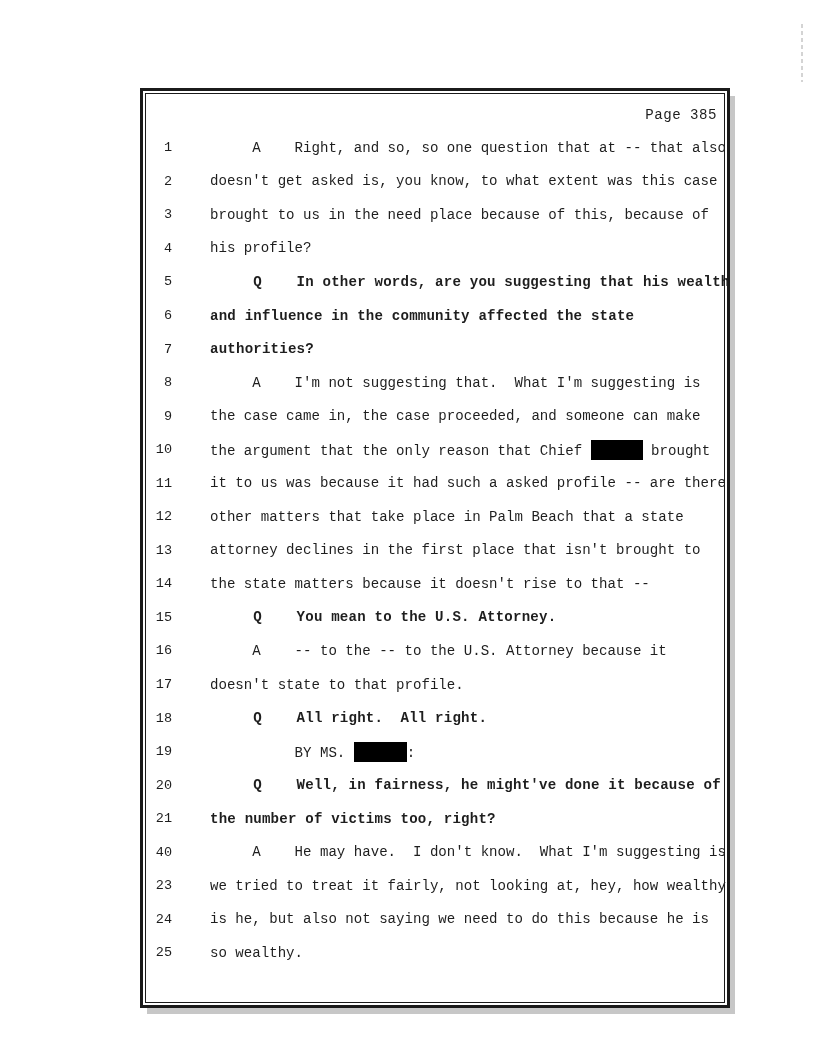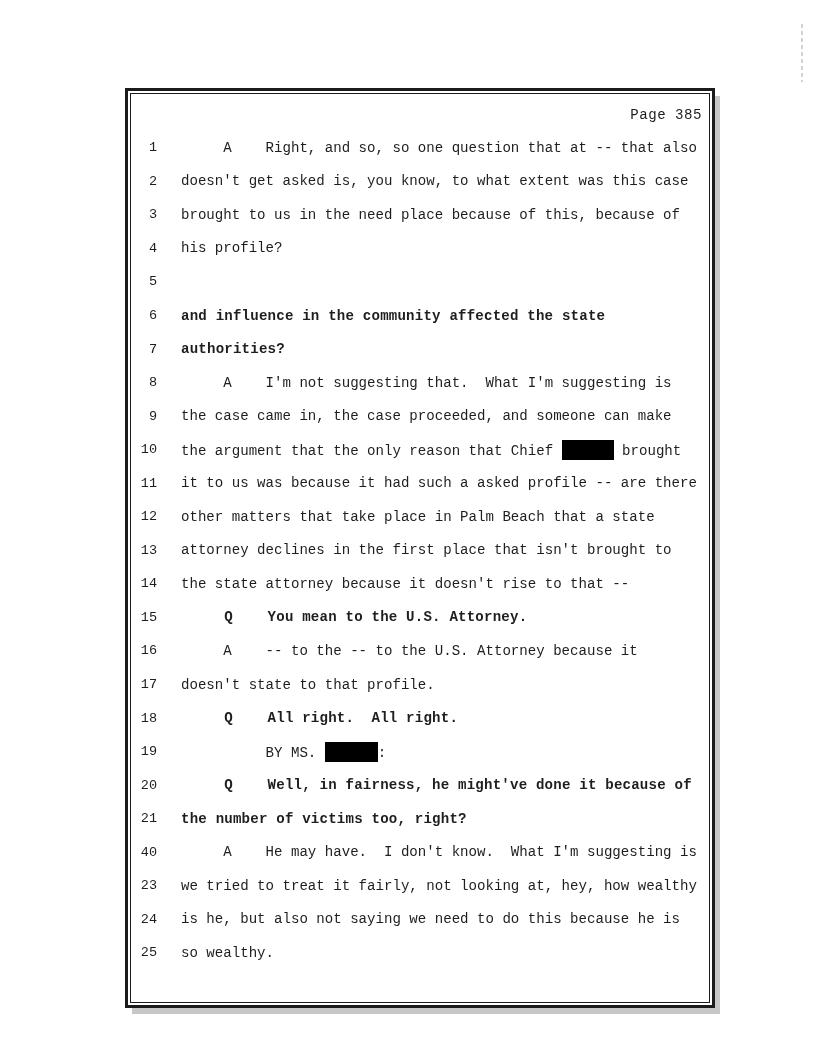--- a/index.html
+++ b/index.html
@@ -15,21 +15,21 @@
     width: 816px;
     height: 1056px;
     position: relative;
     overflow: hidden;
     font-family: "Liberation Mono", "DejaVu Sans Mono", monospace;
     font-size: 14.1px;
     color: var(--ink);
   }
   .frame {
     position: absolute;
-    left: 125px;
+    left: 140px;
     top: 88px;
     width: 590px;
     height: 920px;
     background: var(--paper);
     border: 3px solid #1b1b1b;
     box-shadow: 6px 7px 0 -1px var(--frame_shadow);
   }
   .frame-inner {
     position: absolute;
     inset: 2px;
@@ -48,21 +48,21 @@
     align-items: center;
   }
   .ln {
     flex: none;
     width: 17px;
     margin-left: 9px;
     text-align: right;
     font-size: 13.5px;
   }
   .lt {
-    margin-left: 24px;
+    margin-left: 38px;
     white-space: pre;
   }
   .row.bold .lt { font-weight: 700; letter-spacing: 0.2px; }
   .redact {
     display: inline-block;
     height: 20px;
     background: var(--redaction);
     vertical-align: -5px;
   }
   .artifact-line {
@@ -106,20 +106,21 @@
         <div class="row">
           <span class="ln">3</span>
           <span class="lt">brought to us in the need place because of this, because of</span>
         </div>
         <div class="row">
           <span class="ln">4</span>
           <span class="lt">his profile?</span>
         </div>
         <div class="row bold">
           <span class="ln">5</span>
+          <span class="lt">     Q    In other words, are you suggesting that his wealth</span>
         </div>
         <div class="row bold">
           <span class="ln">6</span>
           <span class="lt">and influence in the community affected the state</span>
         </div>
         <div class="row bold">
           <span class="ln">7</span>
           <span class="lt">authorities?</span>
         </div>
         <div class="row">
@@ -141,21 +142,21 @@
         <div class="row">
           <span class="ln">12</span>
           <span class="lt">other matters that take place in Palm Beach that a state</span>
         </div>
         <div class="row">
           <span class="ln">13</span>
           <span class="lt">attorney declines in the first place that isn't brought to</span>
         </div>
         <div class="row">
           <span class="ln">14</span>
-          <span class="lt">the state attorney because it doesn't rise to that --</span>
+          <span class="lt">the state matters because it doesn't rise to that --</span>
         </div>
         <div class="row bold">
           <span class="ln">15</span>
           <span class="lt">     Q    You mean to the U.S. Attorney.</span>
         </div>
         <div class="row">
           <span class="ln">16</span>
           <span class="lt">     A    -- to the -- to the U.S. Attorney because it</span>
         </div>
         <div class="row">

